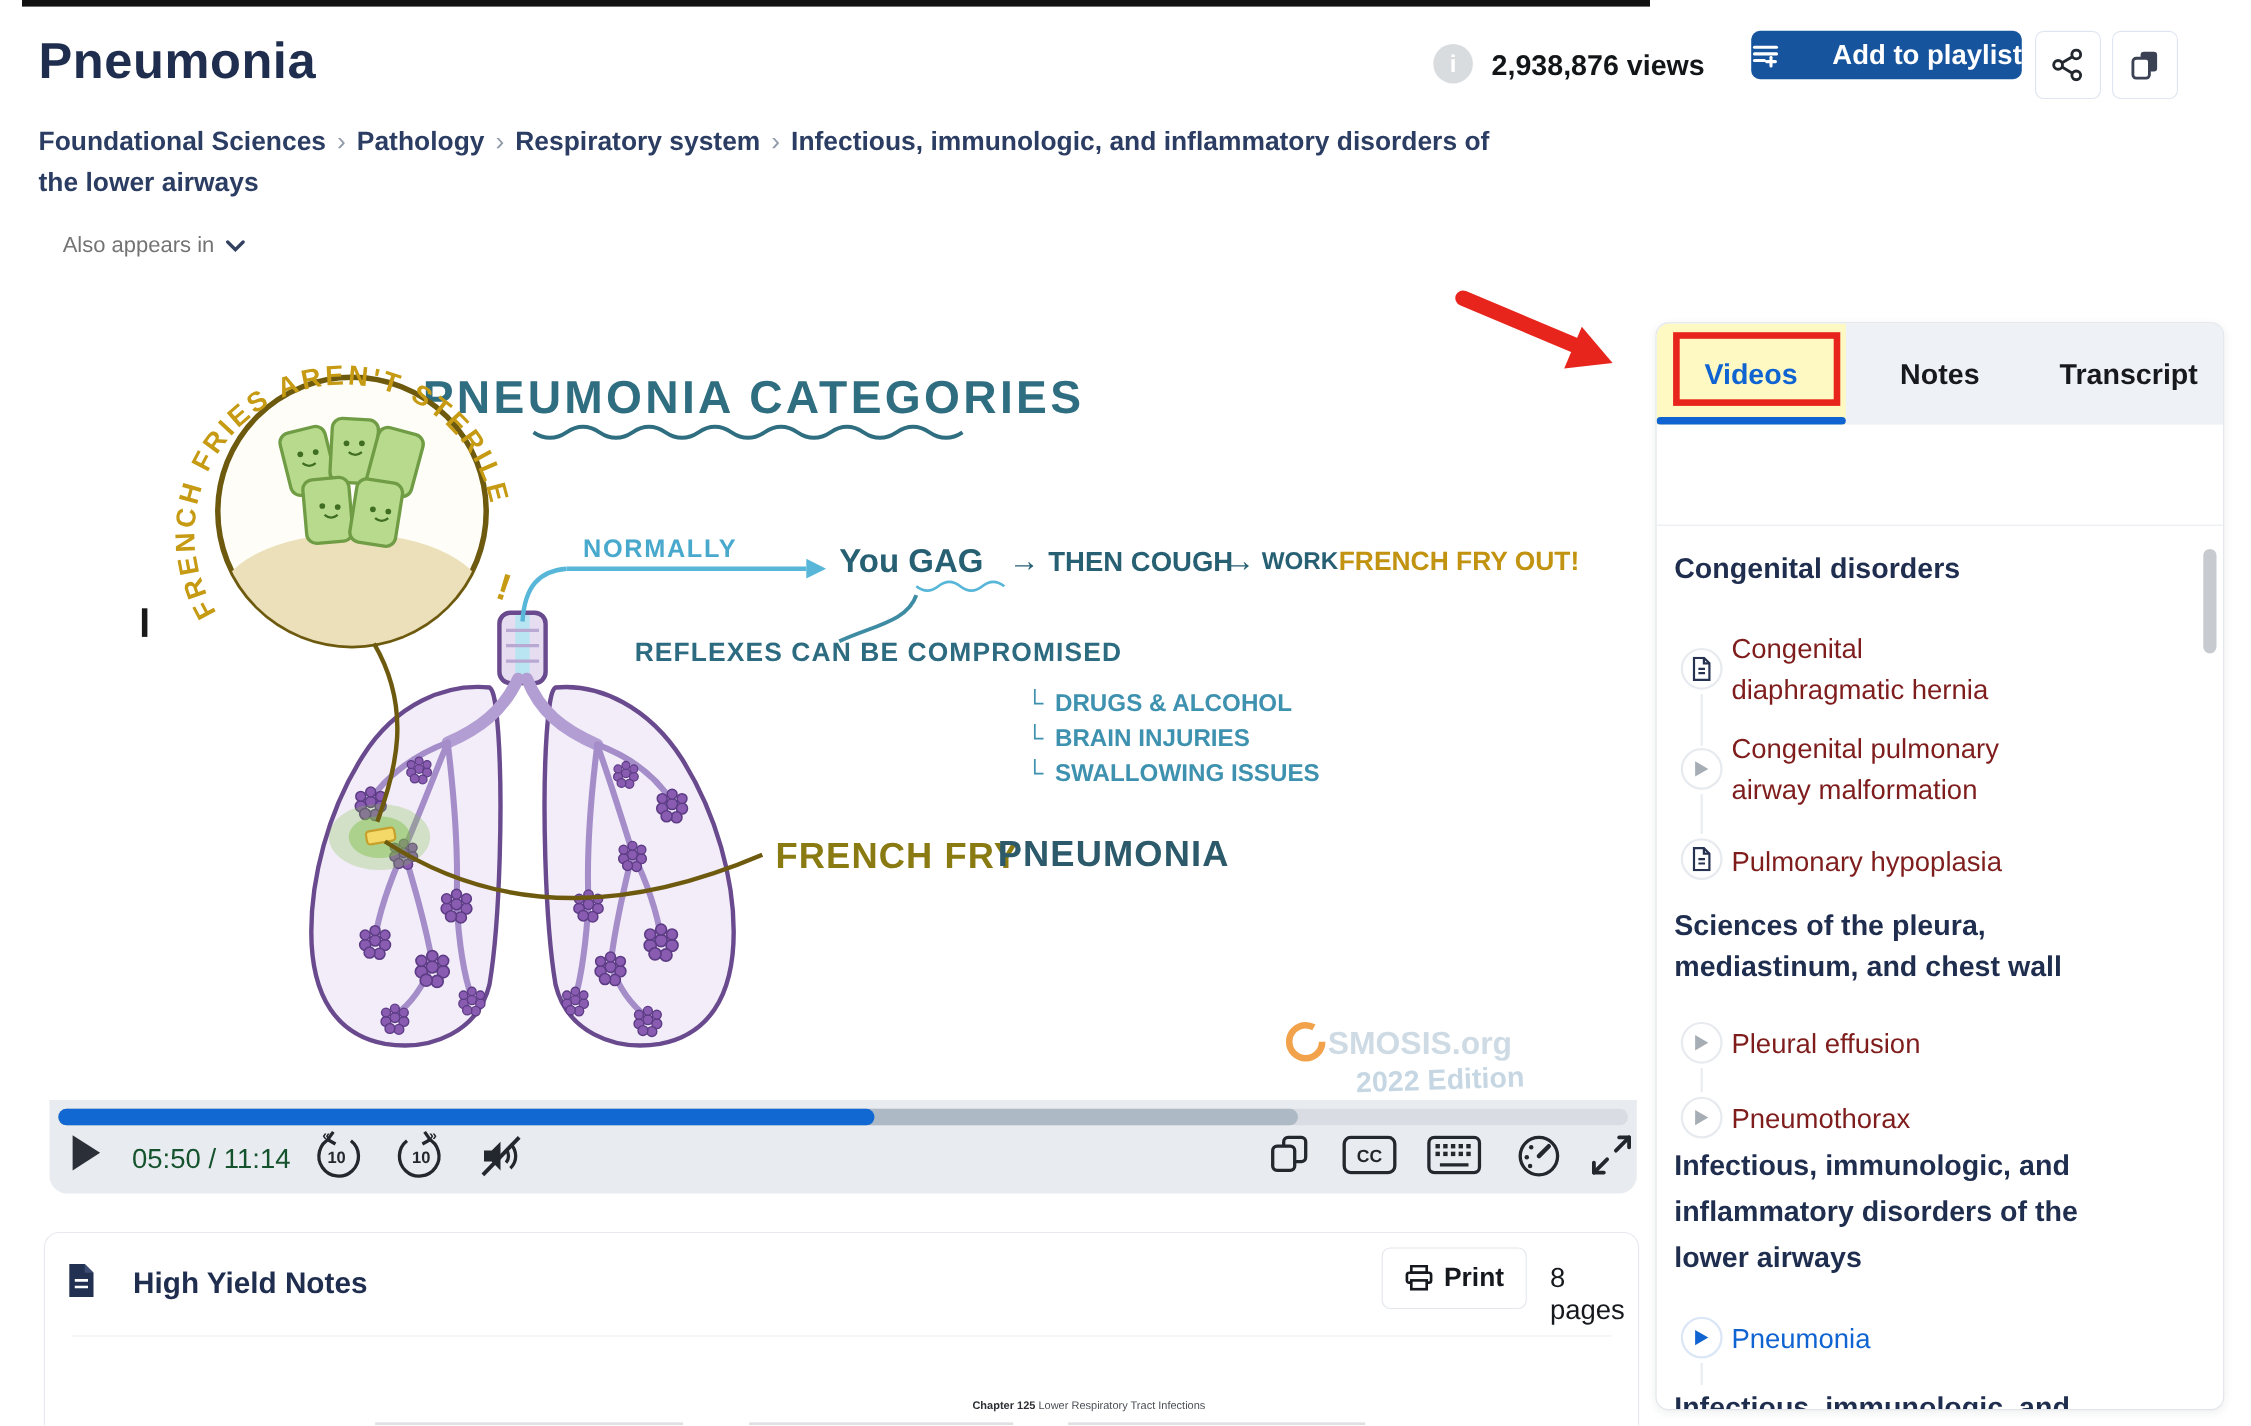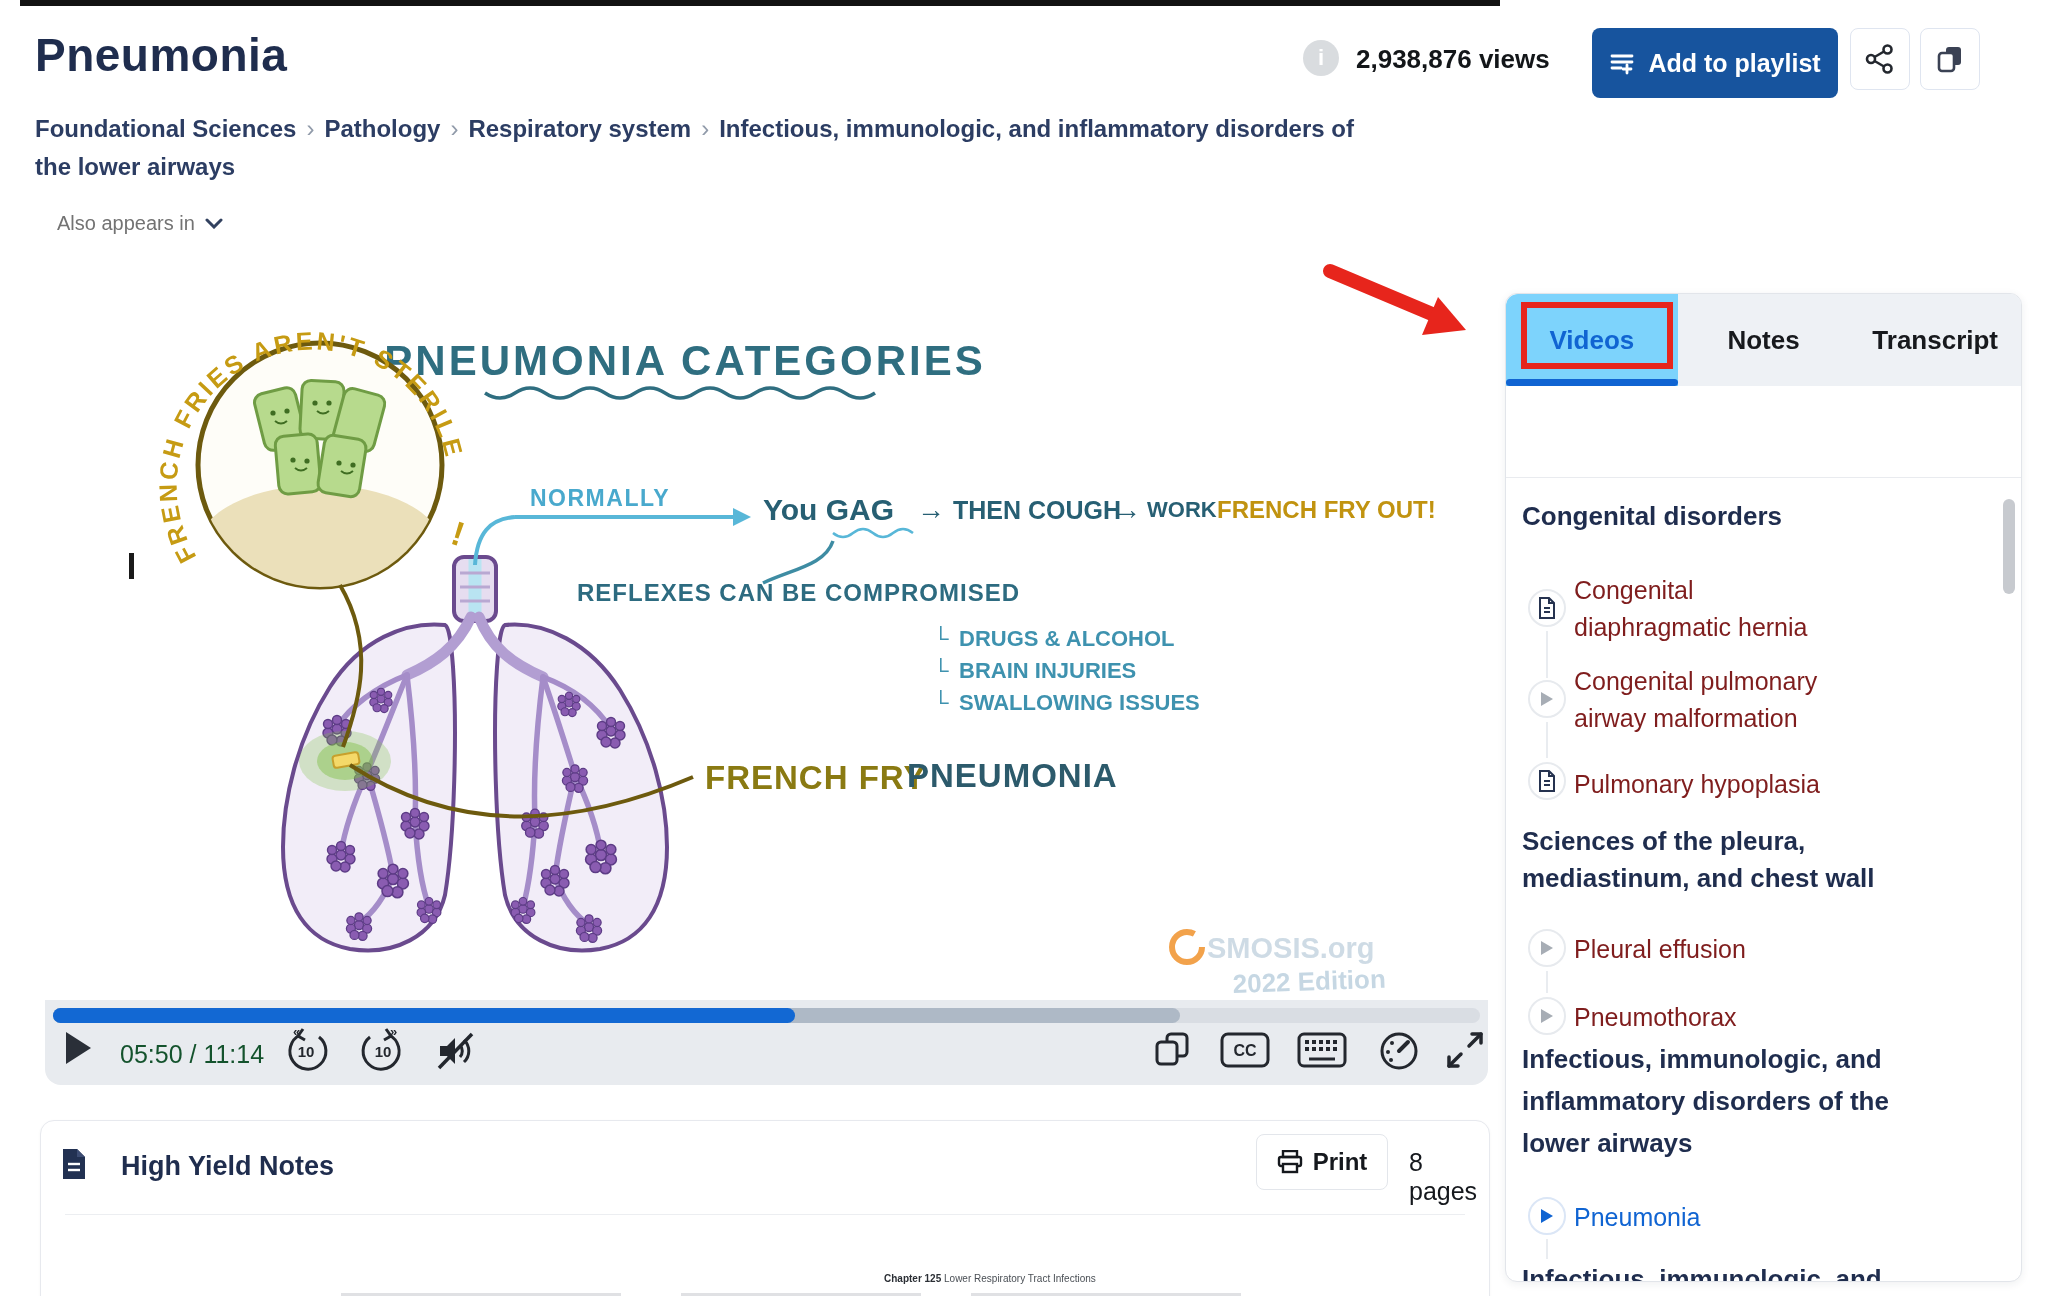--- a/index.html
+++ b/index.html
@@ -8,22 +8,22 @@
   .abs { position:absolute; }
 
   
   .topstrip { left:20px; top:0; width:1480px; height:6px; background:#121212; }
 
   
   .page-title { left:35px; top:28px; font-size:46px; font-weight:800; color:#1f2d4e; letter-spacing:.5px; }
   .info-circle { left:1303px; top:40px; width:36px; height:36px; border-radius:50%; background:#d9dcdf;
     color:#fff; font-weight:800; font-size:22px; display:flex; align-items:center; justify-content:center; }
   .views { left:1356px; top:44px; font-size:26px; font-weight:700; color:#131619; }
-  .btn-primary { left:1592px; top:28px; width:246px; height:70px; background:#17549e; border:none; border-radius:8px;
-    color:#fff; font-size:25px; font-weight:700; font-family:inherit; display:flex; align-items:center; justify-content:center; gap:13px; cursor:pointer; }
+  .btn-primary { left:1592px; top:28px; width:246px; height:44px; background:#17549e; border:none; border-radius:8px;
+    color:#fff; font-size:25px; font-weight:700; font-family:inherit; display:flex; align-items:center; justify-content:space-between; gap:13px; cursor:pointer; }
   .btn-square { width:60px; height:62px; top:28px; background:#fff; border:1.5px solid #dfe5f0; border-radius:8px;
     display:flex; align-items:center; justify-content:center; cursor:pointer; }
   .btn-share { left:1850px; } .btn-copy { left:1920px; }
 
   
   .breadcrumb { left:35px; top:110px; width:1340px; font-size:24px; font-weight:700; color:#2c3d63; line-height:38px; }
   .breadcrumb .sep { color:#919baa; font-weight:400; margin:0 10px; }
   .breadcrumb span[data-name^="breadcrumb-link"] { cursor:pointer; }
   .also { left:57px; top:212px; font-size:20px; font-weight:500; color:#737373; display:flex; align-items:center; gap:10px; cursor:pointer; }
 
@@ -48,21 +48,21 @@
   .notes-divider { position:absolute; left:24px; right:24px; top:93px; height:1px; background:#eceef1; }
   .pdf-caption { position:absolute; left:843px; top:152px; font-size:10px; color:#4a4f55; }
   .pdf-caption b { font-weight:700; color:#2b2f35; }
   .smudge { position:absolute; height:3px; background:#e0e1e4; top:172px; }
 
   
   .panel { left:1505px; top:293px; width:517px; height:989px; background:#fff; border:1px solid #e2e5ea;
     border-radius:12px; box-shadow:0 2px 8px rgba(30,40,60,.07); overflow:hidden; }
   .tabbar { position:absolute; left:0; top:0; right:0; height:92px; background:#eef1f5; display:flex; }
   .tab { flex:1; display:flex; align-items:center; justify-content:center; font-size:26px; font-weight:600; color:#17191d; cursor:pointer; }
-  .tab.active { background:#7dd3fc; color:#1064d2; font-weight:700; border-radius:12px 0 0 0; }
+  .tab.active { background:#fef9c3; color:#1064d2; font-weight:700; border-radius:12px 0 0 0; }
   .tab-underline { position:absolute; left:0; top:85px; width:172px; height:7px; background:#1064d2; border-radius:4px; }
   .redbox { position:absolute; left:15px; top:8px; width:152px; height:67px; border:6px solid #e7251c; z-index:5; pointer-events:none; }
   .selectrow { position:absolute; left:0; top:92px; right:0; height:91px; }
   .checkbox { position:absolute; left:16px; top:28px; width:28px; height:28px; border:2px solid #565f6d; border-radius:6px; background:#fff; cursor:pointer; }
   .selectlabel { position:absolute; left:60px; top:30px; font-size:26px; font-weight:700; color:#1f2d4e; }
   .paneldivider { position:absolute; left:0; right:0; top:183px; height:1px; background:#e9ebef; }
   .panelcontent { position:absolute; left:0; top:184px; right:0; bottom:0; }
   .sec-h { position:absolute; left:16px; width:390px; font-size:26px; font-weight:700; color:#1f2d4e; line-height:37px; }
   .sec-h.h3 { line-height:42px; }
   .itemicon { position:absolute; left:22px; width:38px; height:38px; border:2px solid #e7eaee; border-radius:50%;

